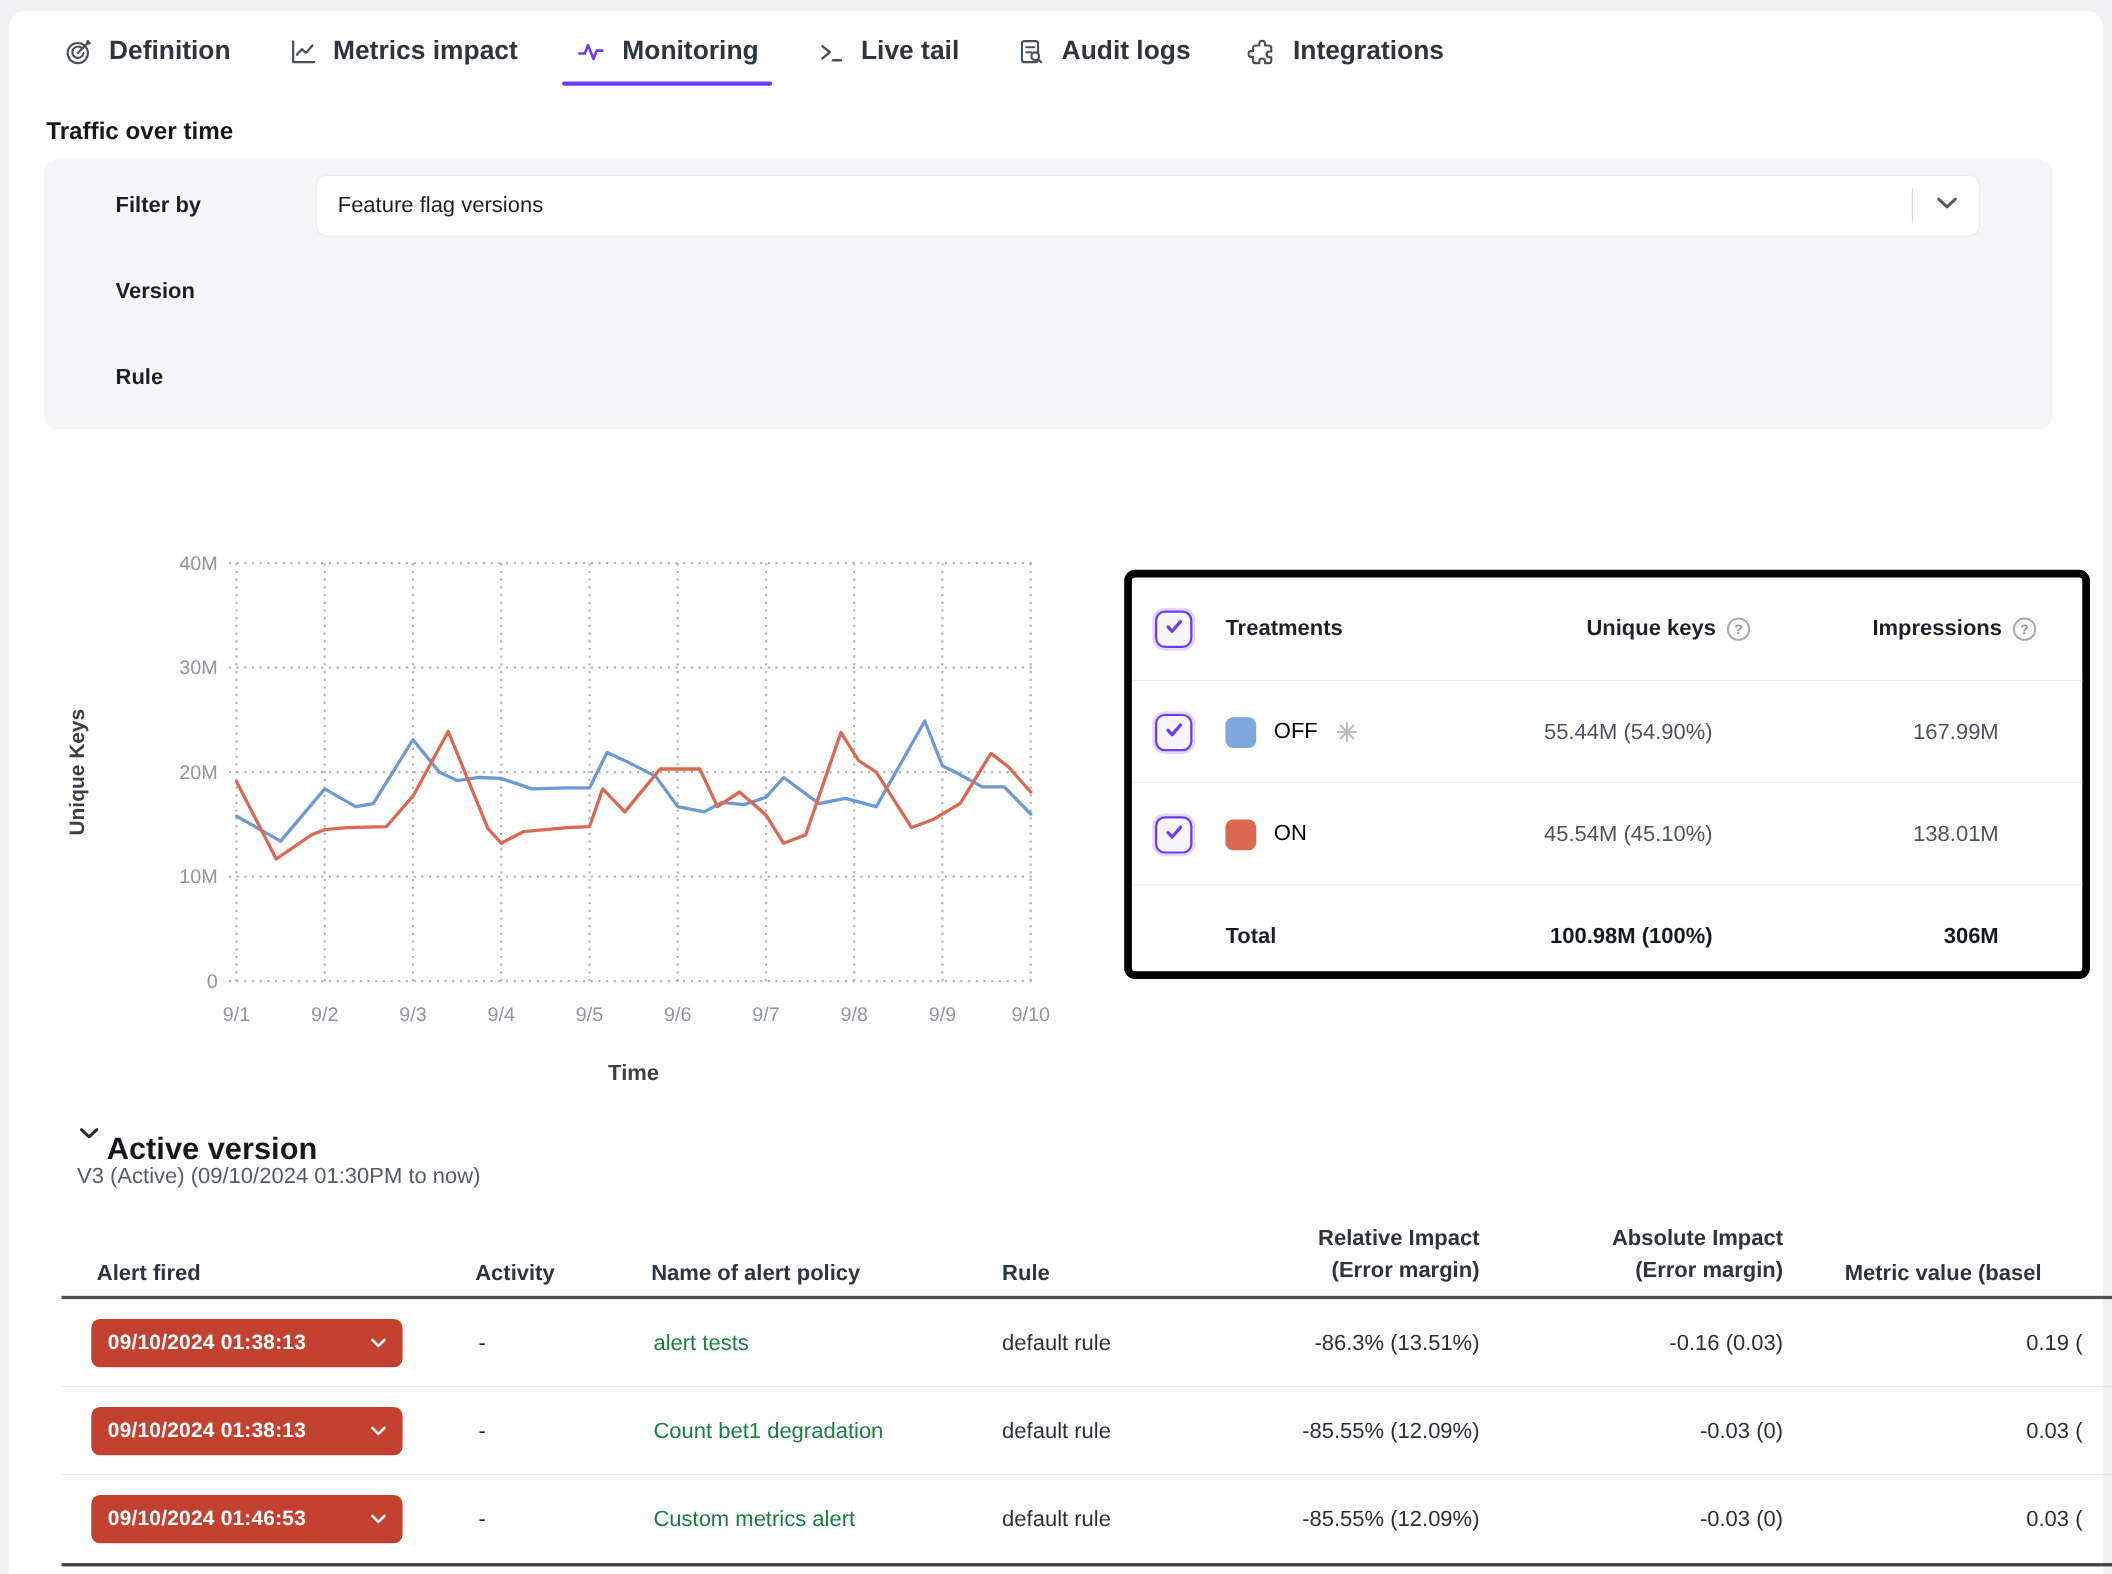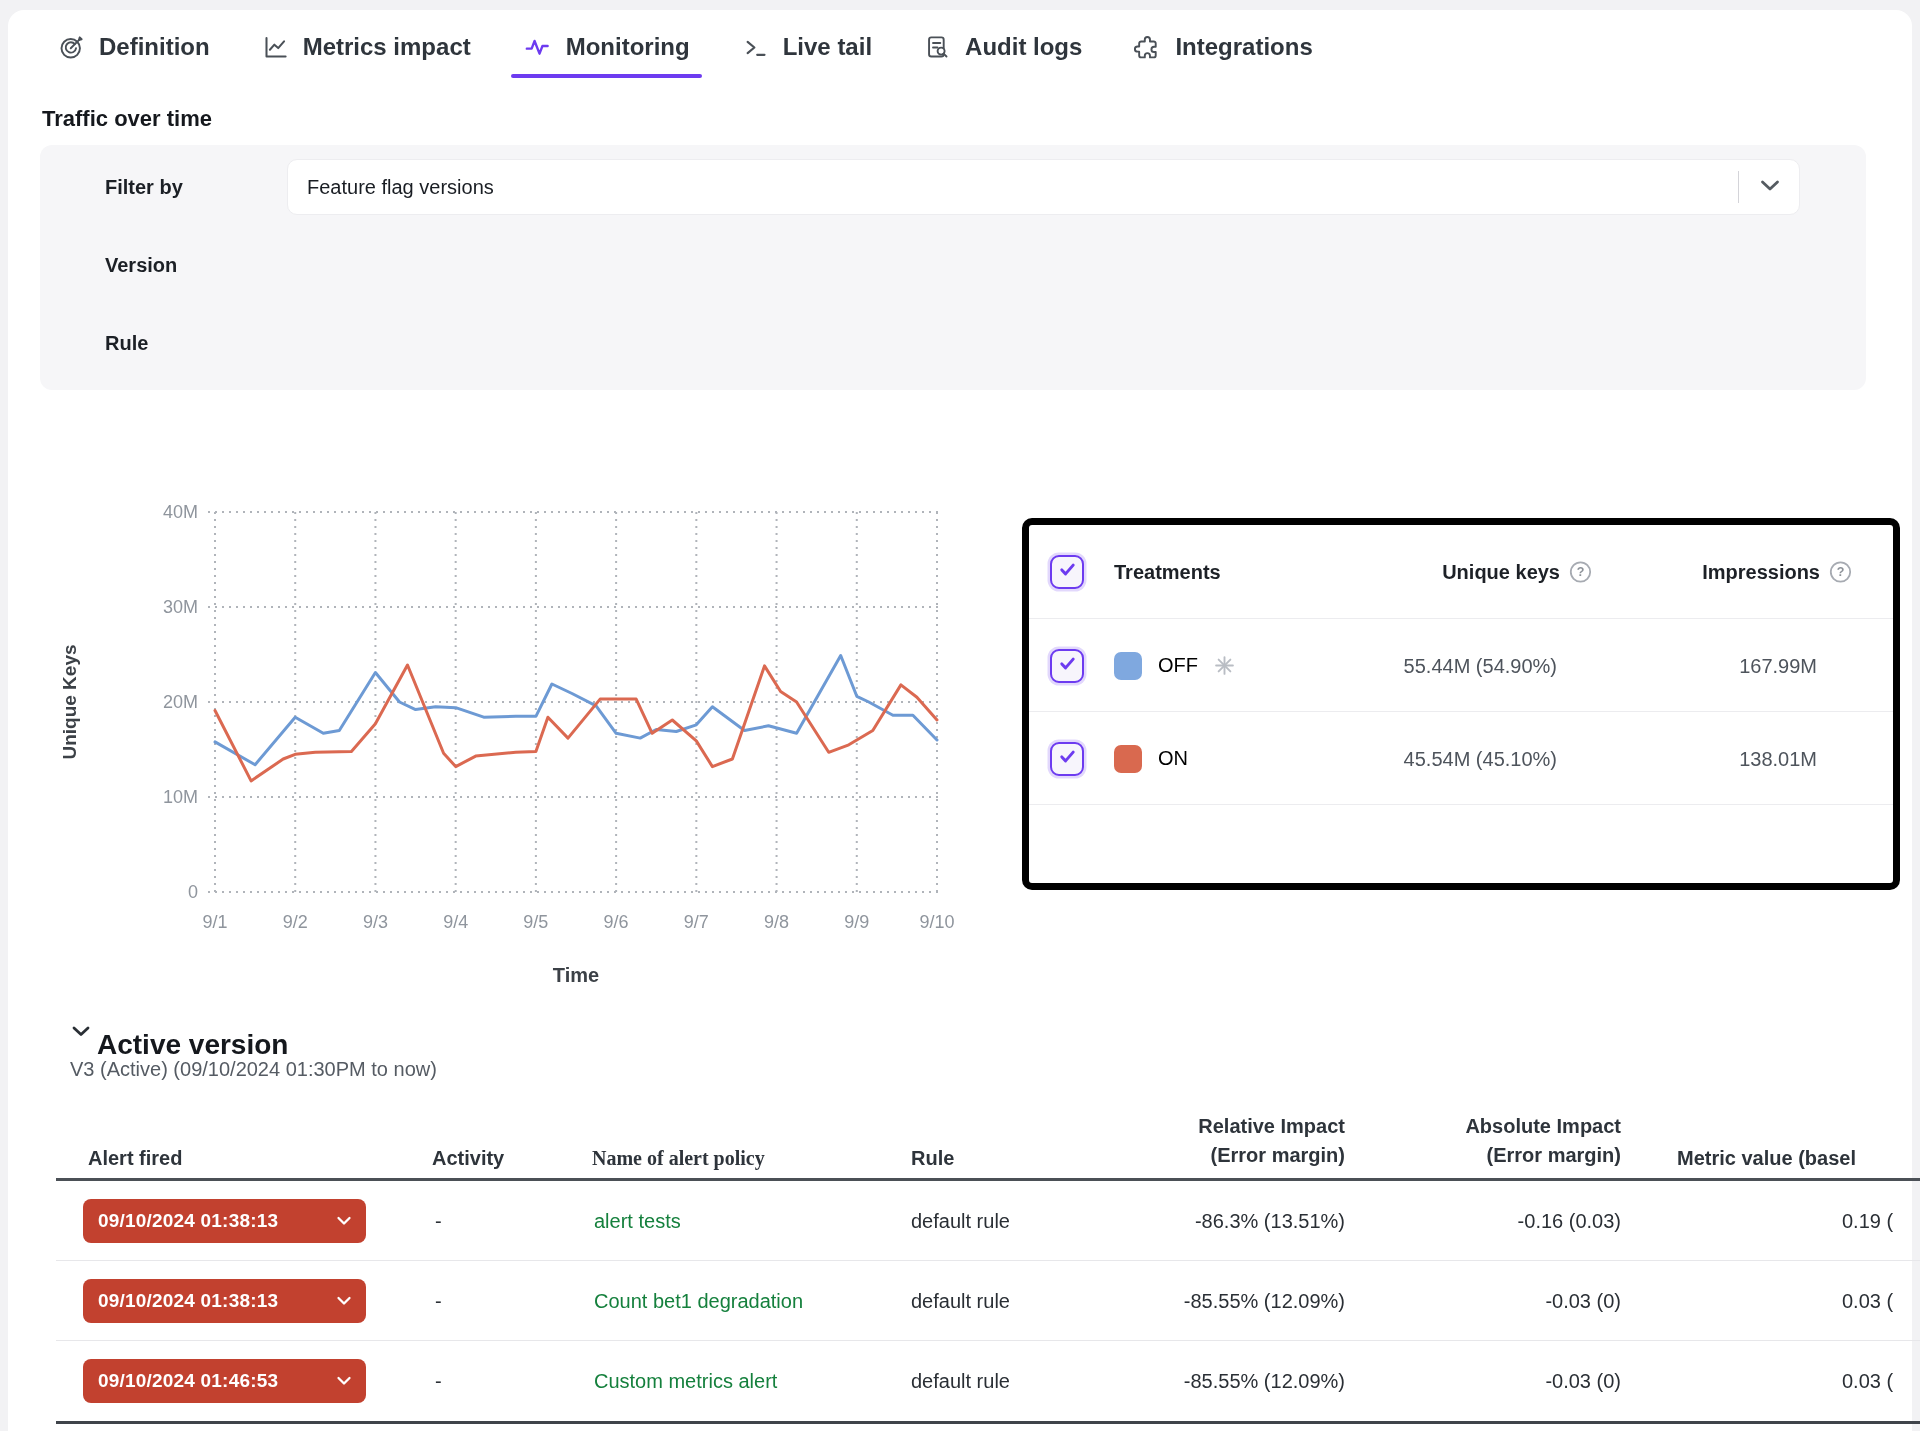--- a/index.html
+++ b/index.html
@@ -257,34 +257,41 @@
           </svg></span>
       </div>
       <div class="t-name">
         <span class="swatch" style="background: rgb(217, 105, 79);"></span>
         <span class="t-label">ON</span>
       </div>
       <div class="uk-val">45.54M (45.10%)</div>
       <div class="imp-val">138.01M</div>
     </div>
     <div class="t-sep" style="top: 279px;"></div>
+    <div class="t-row" style="top: 280px;">
+      <div class="t-name">
+        <span class="t-head">Total</span>
+      </div>
+      <div class="uk-val bold-val">100.98M (100%)</div>
+      <div class="imp-val bold-val">306M</div>
+    </div>
   </div>
 
 <span id="av-chev">
   <svg width="22" height="13" viewBox="0 0 22 13">
       <path d="M4 3 l7 6.5 7-6.5" stroke="#2a2f35" stroke-width="2.8" fill="none" stroke-linecap="round" stroke-linejoin="round"></path>
     </svg>
 </span>
 <h1 id="av-title">Active version</h1>
 <div id="av-subtitle">V3 (Active) (09/10/2024 01:30PM to now)</div>
 
 <div id="alerts-table">
     <div class="alert-hdr" style="left: 88px; top: 1144px;">Alert fired</div>
     <div class="alert-hdr" style="left: 432px; top: 1144px;">Activity</div>
-    <div class="alert-hdr" style="left: 592px; top: 1144px; font-family: Liberation Serif, serif;">Name of alert policy</div>
+    <div class="alert-hdr" style="left: 592px; top: 1144px;">Name of alert policy</div>
     <div class="alert-hdr" style="left: 911px; top: 1144px;">Rule</div>
     <div class="alert-hdr" style="left: 1045px; top: 1112px; width: 300px; text-align: right;">Relative Impact
 (Error margin)</div>
     <div class="alert-hdr" style="left: 1321px; top: 1112px; width: 300px; text-align: right;">Absolute Impact
 (Error margin)</div>
     <div class="alert-hdr" style="left: 1677px; top: 1144px;">Metric value (basel</div>
     <div class="hdr-rule"></div>
     <div class="badge" style="left: 83px; top: 1199px;">
       <span class="btime">09/10/2024 01:38:13</span>
       <span style="display: inline-flex;">

